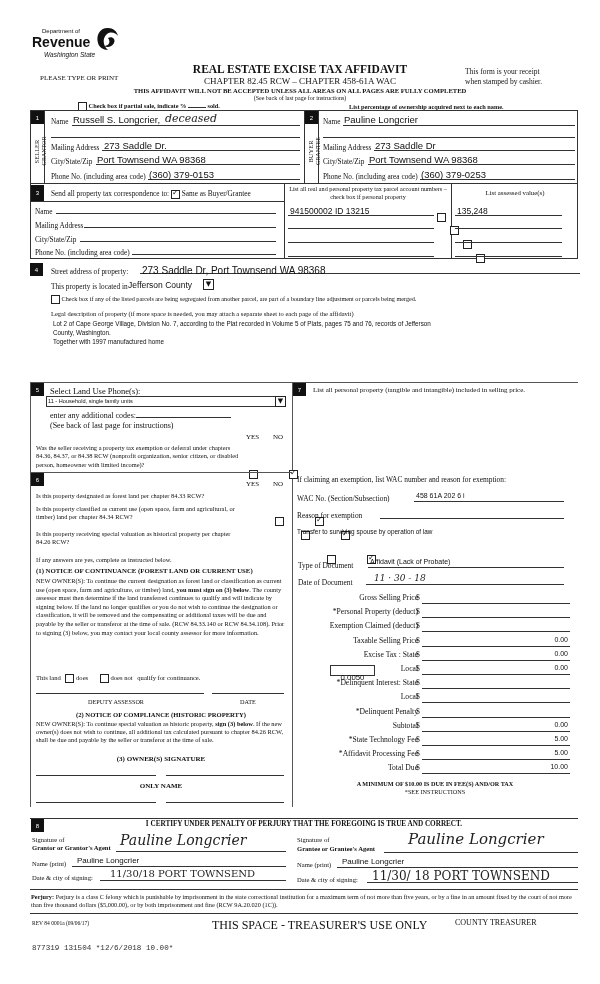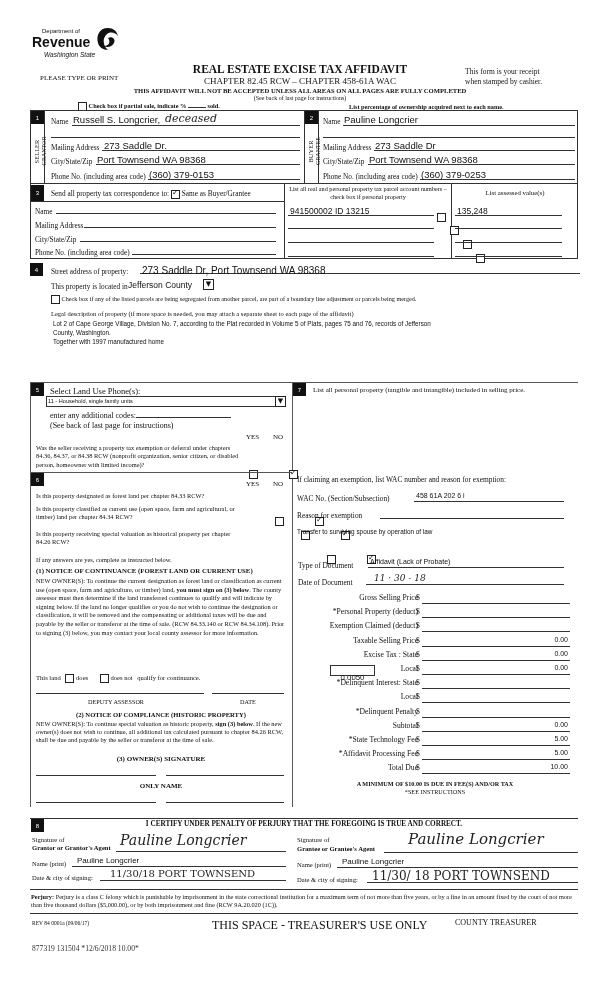--- a/index.html
+++ b/index.html
@@ -1,19 +1,19 @@
 <!DOCTYPE html>
 <html><head>
 <meta charset="utf-8">
 <style>
   * { box-sizing: border-box; margin: 0; padding: 0; }
   body { width: 600px; height: 984px; background: #fff; color: #111; font-family: "Liberation Serif", serif; position: relative; overflow: hidden; }
   .abs { position: absolute; }
   .sans { font-family: "Liberation Sans", sans-serif; }
-  .mono { font-family: Liberation Serif, serif; }
+  .mono { font-family: Liberation Mono, monospace; }
   .hand { font-family: "DejaVu Serif", serif; font-style: italic; color: #222; }
   .sec-num { position: absolute; background: #111; color: #fff; font-size: 6px; width: 13px; height: 13px; display: flex; align-items: center; justify-content: center; font-family: "Liberation Sans", sans-serif; }
   .cb { display: inline-block; width: 9px; height: 9px; border: 1px solid #222; vertical-align: middle; position: relative; background: #fff; }
   .cb.checked::after { content: "✓"; position: absolute; left: 0px; top: -3px; font-size: 8px; font-family: "DejaVu Sans", sans-serif; color: #111; }
   .uline { border-bottom: 1px solid #333; }
   .lbl { font-size: 7.3px; }
   .val { font-family: "Liberation Sans", sans-serif; font-size: 9.5px; }
   .box { border: 1px solid #333; }
   .dd-arrow { display: inline-block; width: 11px; height: 11px; border: 1px solid #222; font-size: 7px; text-align: center; line-height: 9px; font-family: "DejaVu Sans", sans-serif; }
   .row-line { position: absolute; border-bottom: 1px solid #333; }

